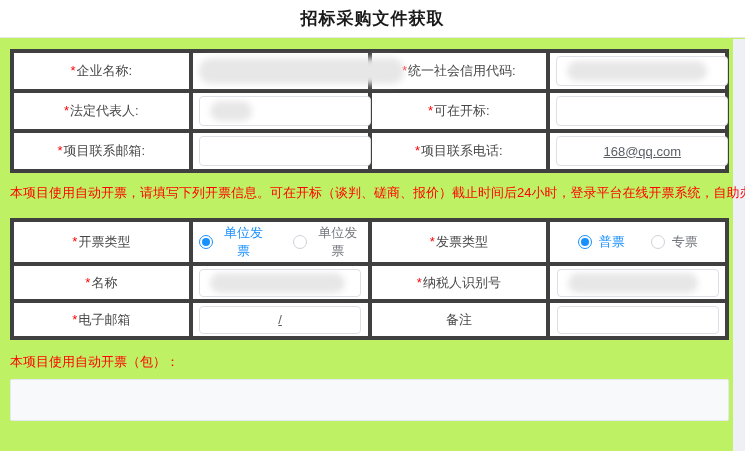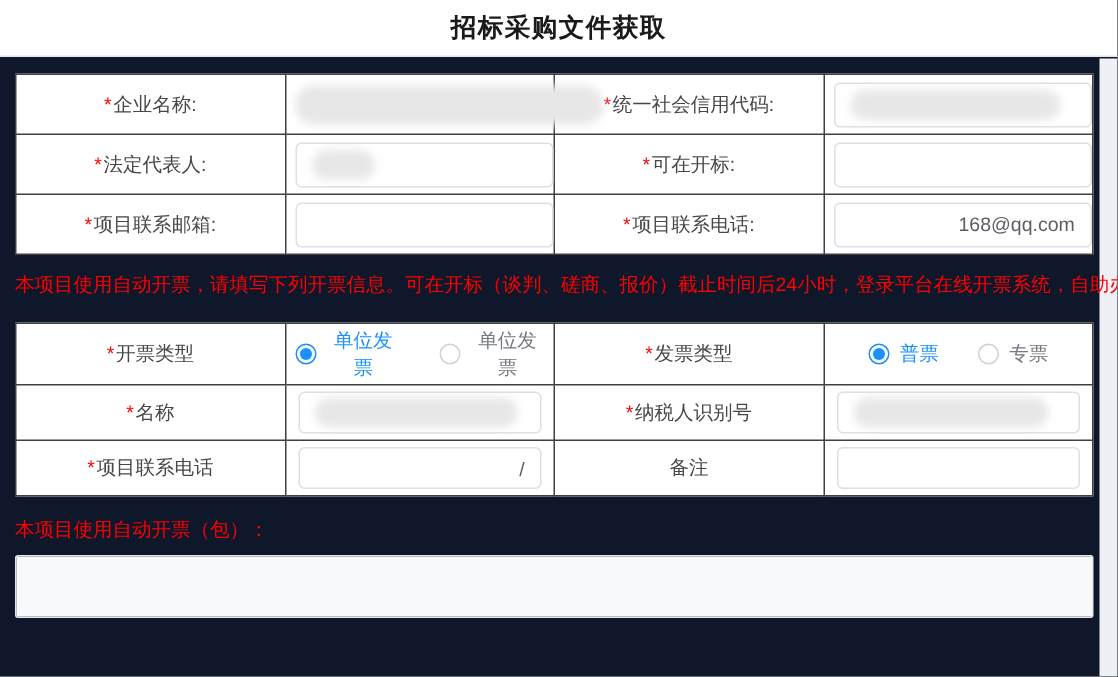--- a/index.html
+++ b/index.html
@@ -1,39 +1,39 @@
 <!DOCTYPE html>
 <html><head>
 <meta charset="utf-8">
 <style>
   * { margin:0; padding:0; box-sizing:border-box; }
   body { font-family:"Liberation Sans", sans-serif; background:#fff; }
-  .page { position:relative; width:745px; height:451px; background:#0f172a; overflow:hidden; }
+  .page { position:relative; width:745px; height:451px; background:#bef264; overflow:hidden; }
 
   .titlebar { height:38px; display:flex; align-items:center; justify-content:center;
               border-bottom:1px solid #e7e7e7; background:#fff; }
   .title { font-size:17px; font-weight:bold; color:#1a1a1a; letter-spacing:1px; }
 
   .right-gutter { position:absolute; top:39px; right:0; width:12px; height:412px; background:#eef0f6; }
 
   .content { position:absolute; top:39px; left:0; width:733px; padding:10px 4px 0 10px; }
 
   table.form { width:719px; border-collapse:collapse; table-layout:fixed; background:#fff; }
-  table.form td { border:1px solid #404040; text-align:center; vertical-align:middle;
+  table.form td { border:4px solid #404040; text-align:center; vertical-align:middle;
                   font-size:13px; color:#474747; padding:2px 6px; }
   table.form col.c { width:25%; }
   table.t1 td { height:40px; }
   table.t2 td { height:37px; }
   table.t2 tr.radios td { height:26px; }
 
   .req { color:#ff0000; margin-right:1px; }
 
   .inp { display:inline-flex; align-items:center; width:172px; height:30px;
          border:1px solid #dcdfe6; border-radius:4px; background:#fff;
-         font-size:13px; color:#5a5f66; padding:0 10px; text-align:right; }
+         font-size:13px; color:#5a5f66; padding:0 10px; text-align:center;text-decoration:underline; }
   .t2 .inp { height:28px; width:162px; }
   input.inp { outline:none; font-family:"Liberation Sans", sans-serif; }
 
   .blur-blob { background:#e7e7e7; border-radius:12px; filter:blur(3px); }
   .blob-plain { width:205px; height:26px; margin:0 auto; }
   .blob-in { height:20px; }
 
   .notice { margin:12px 0 0 0; font-size:13px; color:#ff0000; line-height:15px; white-space:nowrap; }
 
   .radio-group { display:inline-flex; align-items:center; gap:26px; }
@@ -177,21 +177,21 @@
           <span class="req">*</span><span>纳税人识别号</span>
         </td>
         <td>
           <span class="inp">
             <span class="blur-blob blob-in" style="width:130px"></span>
           </span>
         </td>
       </tr>
       <tr>
         <td>
-          <span class="req">*</span><span>项目联系电话</span>
+          <span class="req">*</span><span>电子邮箱</span>
         </td>
         <td>
           <input class="inp" value="/" style="">
         </td>
         <td>
           <span>备注</span>
         </td>
         <td>
           <input class="inp" value="" style="">
         </td>

